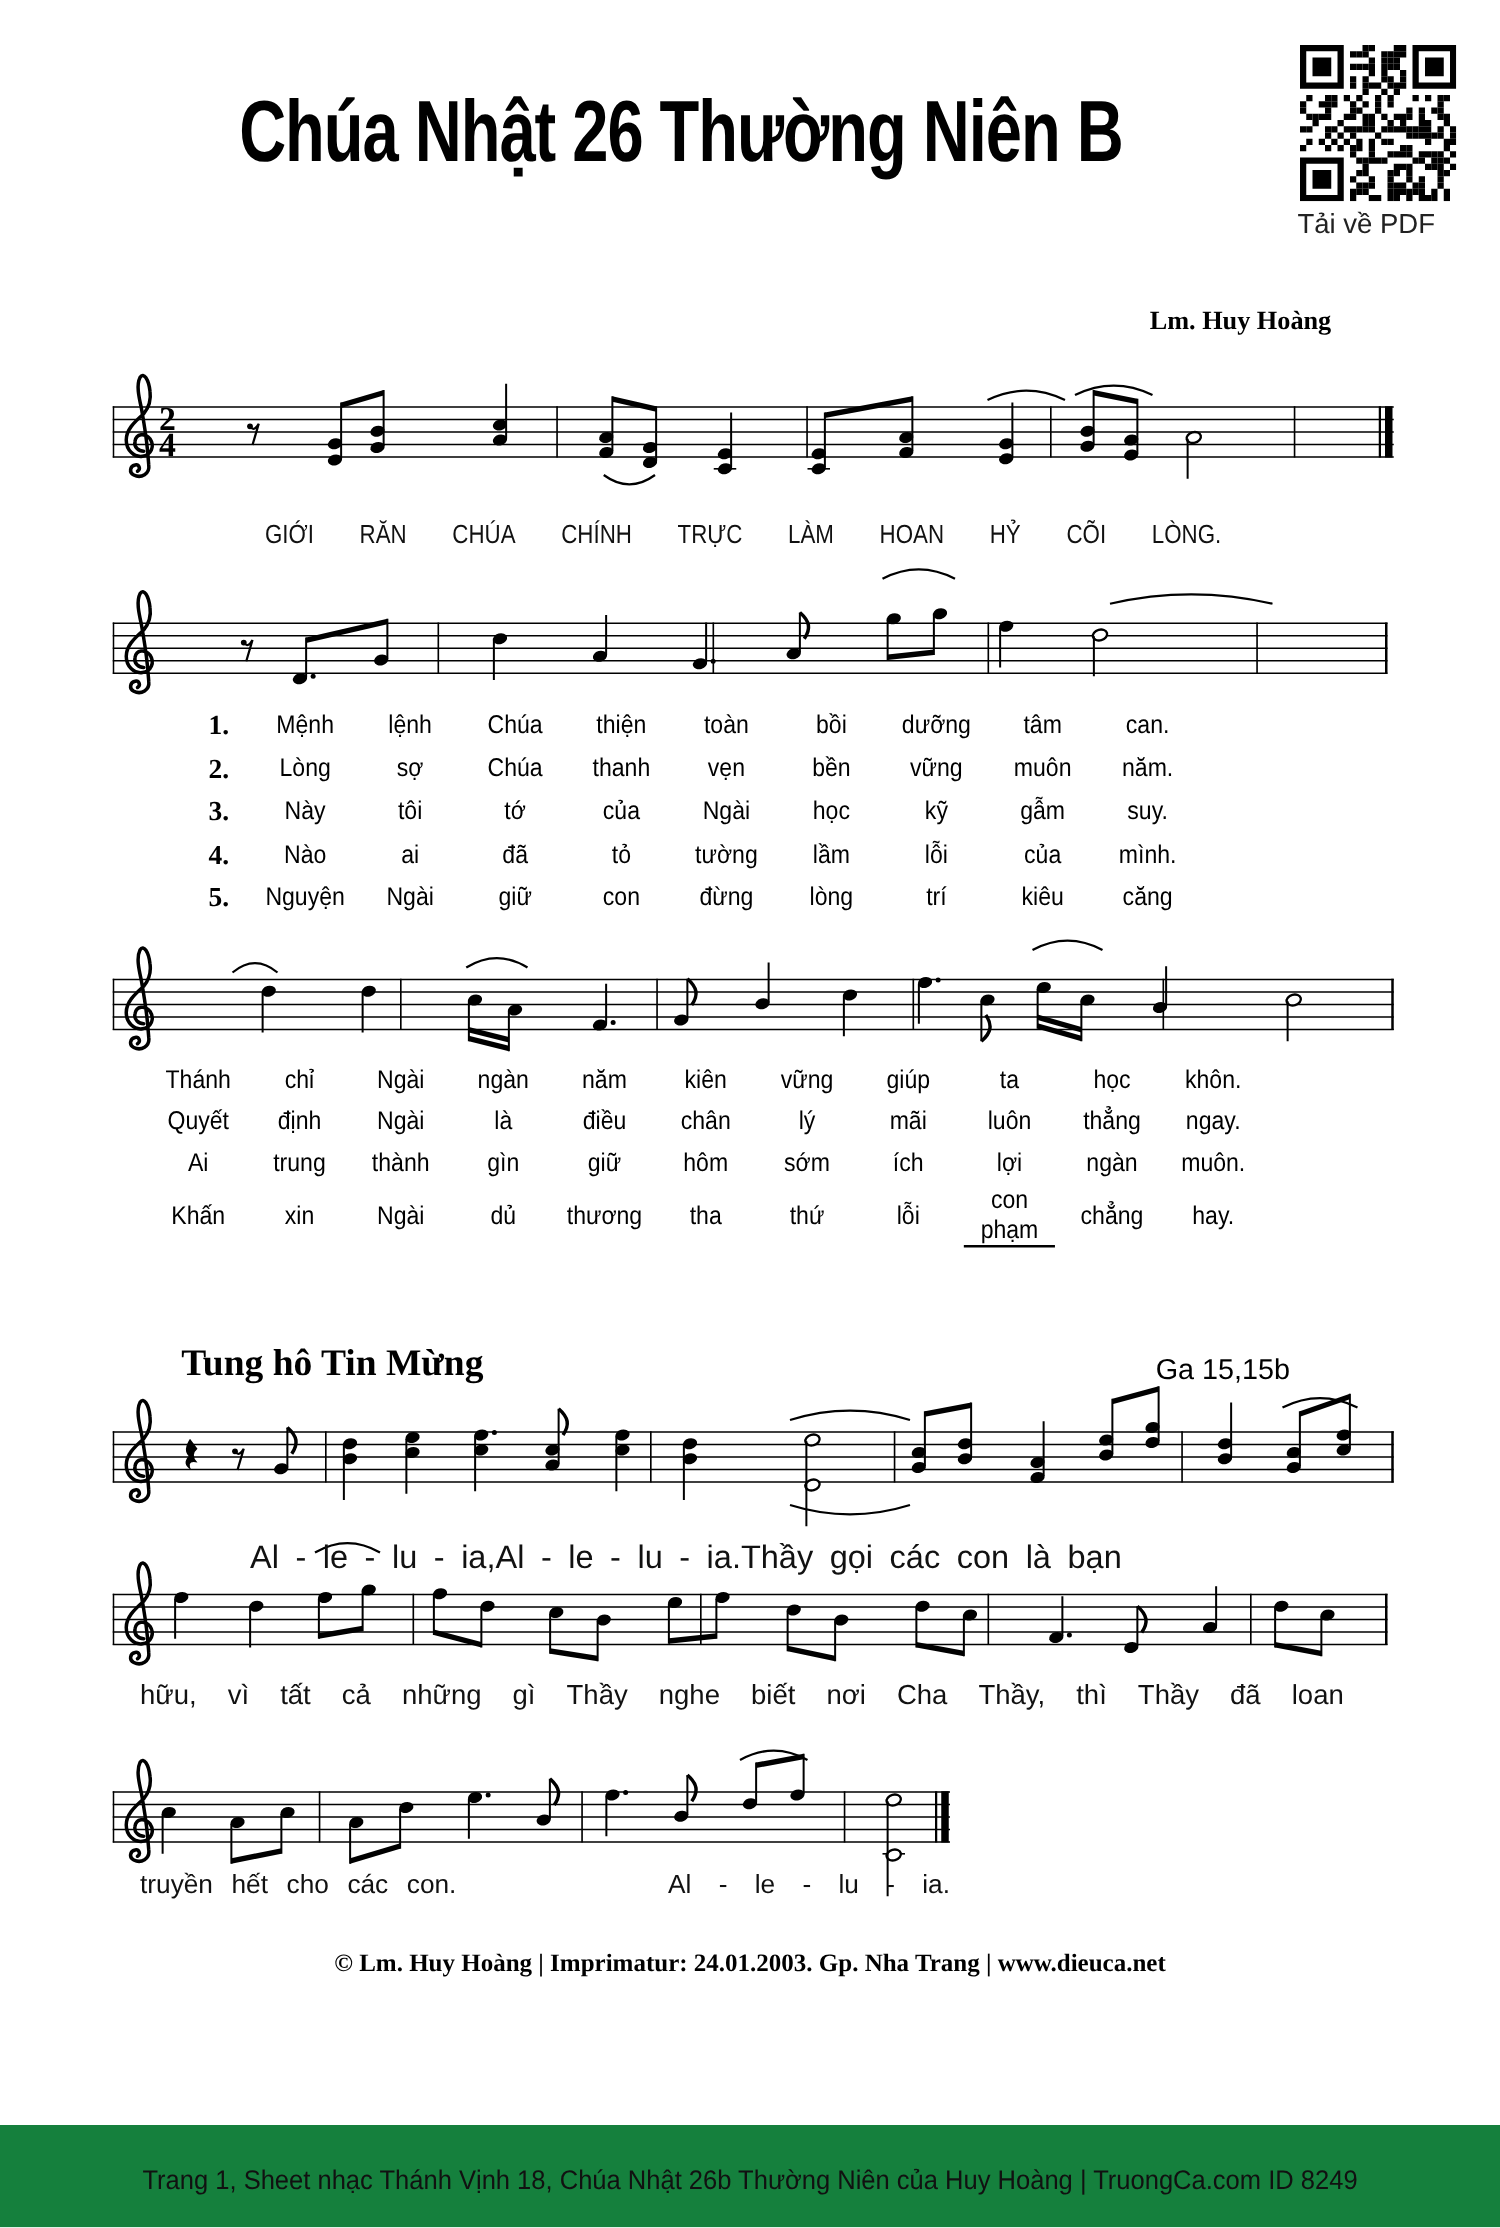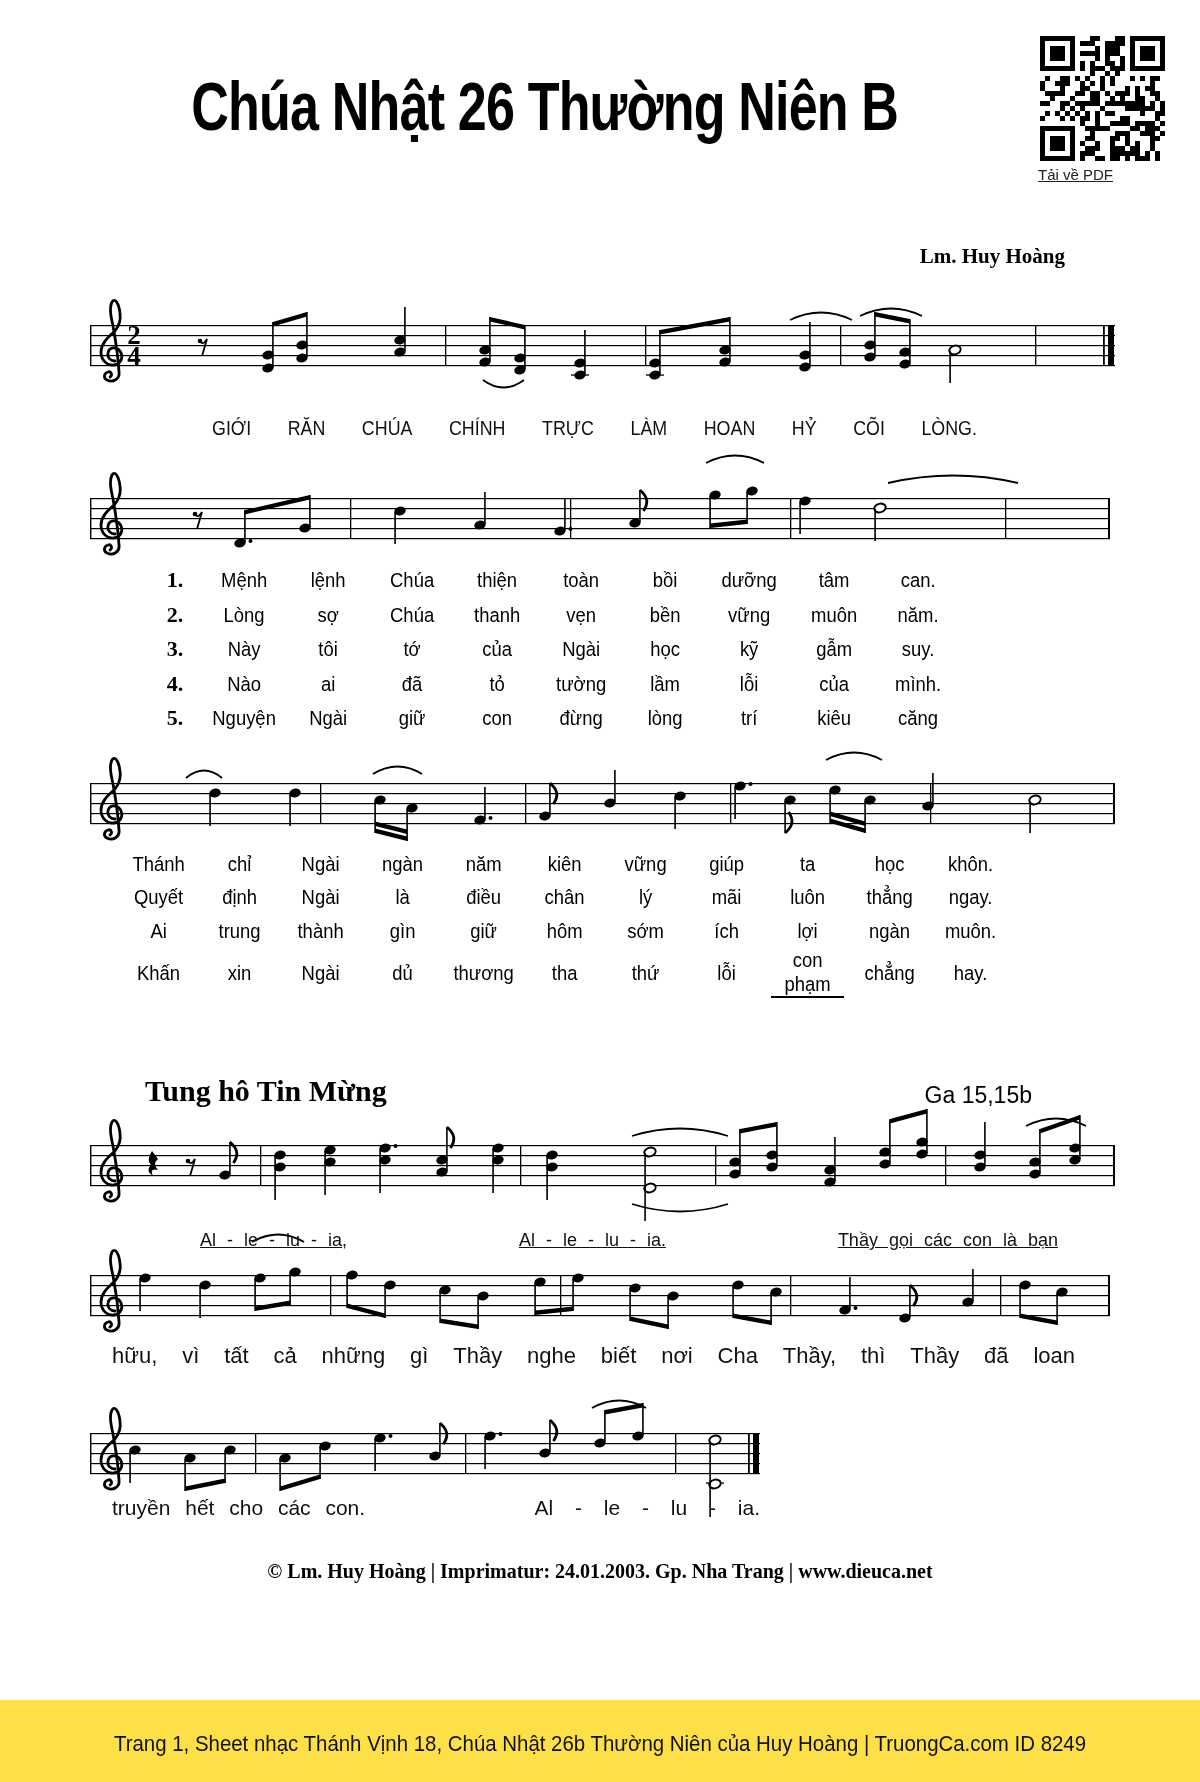--- a/index.html
+++ b/index.html
@@ -6,43 +6,43 @@
   .page{position:relative;width:1200px;height:1782px;background:#ffffff;overflow:hidden;
         font-family:"Liberation Sans",sans-serif;color:#000;}
   .abs{position:absolute;}
   .title-wrap{left:0;top:70px;width:1090px;text-align:center;}
   .title-wrap span{display:inline-block;font-weight:bold;font-size:62px;letter-spacing:-1px;
         transform:scale(.84,1.12);transform-origin:center;white-space:nowrap;}
   .subtitle-wrap{left:0;top:204px;width:1100px;text-align:center;}
   .subtitle-wrap span{display:inline-block;font-size:24px;transform:scaleX(.85);color:#111;}
   .author{right:135px;top:244px;font-family:"Liberation Serif",serif;font-weight:bold;font-size:21px;text-align:center;}
   .qr{left:1040px;top:36px;}
-  .qr-label{left:1038px;top:166px;font-size:15px;color:#222;text-decoration:underline;}
+  .qr-label{left:1038px;top:166px;font-size:22px;color:#222;}
   .staff{position:absolute;}
   .lyr{white-space:nowrap;color:#111;}
   .refrain{left:212px;top:416px;width:900px;display:flex;justify-content:space-between;
            font-size:21px;transform:scaleX(.85);transform-origin:left center;}
   .vgridA{left:148px;top:563px;width:812px;}
   .vgridA .vrow{display:grid;grid-template-columns:54px repeat(9,1fr);height:34.5px;align-items:center;}
   .vgridA .vnum{font-family:"Liberation Serif",serif;font-weight:bold;font-size:22px;text-align:center;}
   .vgridA .vcell,.vgridB .vcell{text-align:center;font-size:20.5px;transform:scaleX(.9);}
   .vgridB{left:118px;top:847px;width:893px;}
   .vgridB .vrow{display:grid;grid-template-columns:repeat(11,1fr);height:33.6px;align-items:center;}
   .u{border-bottom:2px solid #000;padding-bottom:0px;}
   .sec2{left:145px;top:1074px;font-family:"Liberation Serif",serif;font-weight:bold;font-size:30px;}
   .sec2ref{right:168px;top:1082px;font-size:23px;}
-  .allel1{left:200px;top:1230px;width:858px;display:flex;justify-content:space-between;font-size:18px;text-decoration:underline;}
+  .allel1{left:200px;top:1230px;width:858px;display:flex;font-size:26px;}
   .allel1 span{word-spacing:6px;white-space:nowrap;}
   .allel2{left:112px;top:1343px;width:963px;display:flex;justify-content:space-between;font-size:22px;}
   .allel3{left:112px;top:1496px;width:648px;display:flex;justify-content:space-between;font-size:21px;}
   .allel3 .p1{word-spacing:9px;white-space:nowrap;}
   .allel3 .p2{word-spacing:16px;white-space:nowrap;}
   .footer{left:0;top:1560px;width:1200px;text-align:center;font-family:"Liberation Serif",serif;
           font-weight:bold;font-size:20px;}
-  .bottombar{left:0;top:1700px;width:1200px;height:82px;background:#fde047;}
+  .bottombar{left:0;top:1700px;width:1200px;height:82px;background:#15803d;}
   .bottombar div{margin-top:32px;text-align:center;font-size:21.5px;color:#111;transform:scaleX(.95);}
 </style>
 </head>
 <body>
 
 <div class="page">
 
   <div class="abs qr" id="qr-host"><svg width="125" height="125">
         <rect x="0" y="0" width="125" height="125" fill="#fff"></rect>
         <rect x="50" y="0" width="5" height="5" fill="#000"></rect>

